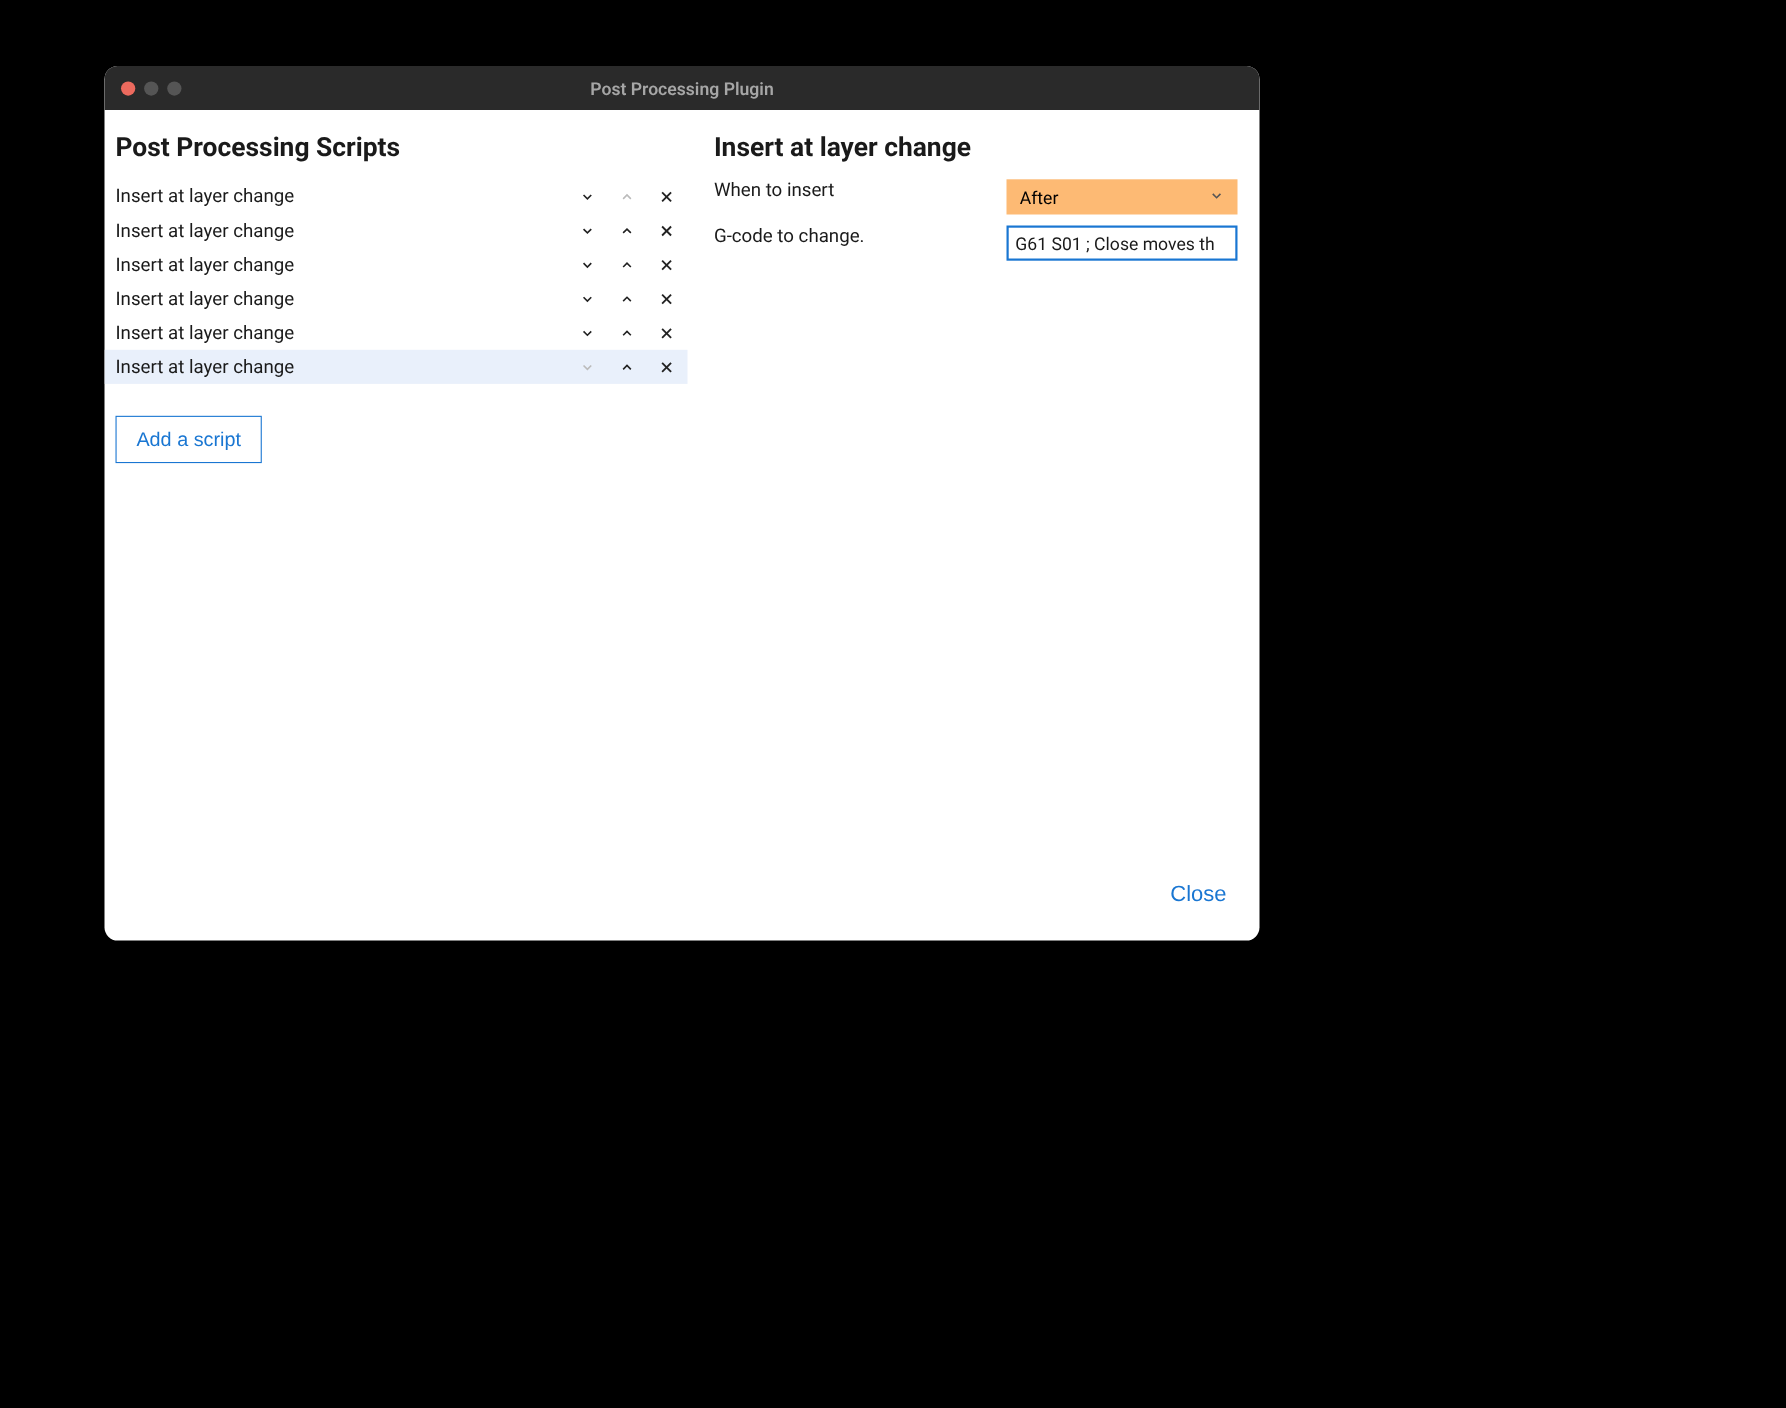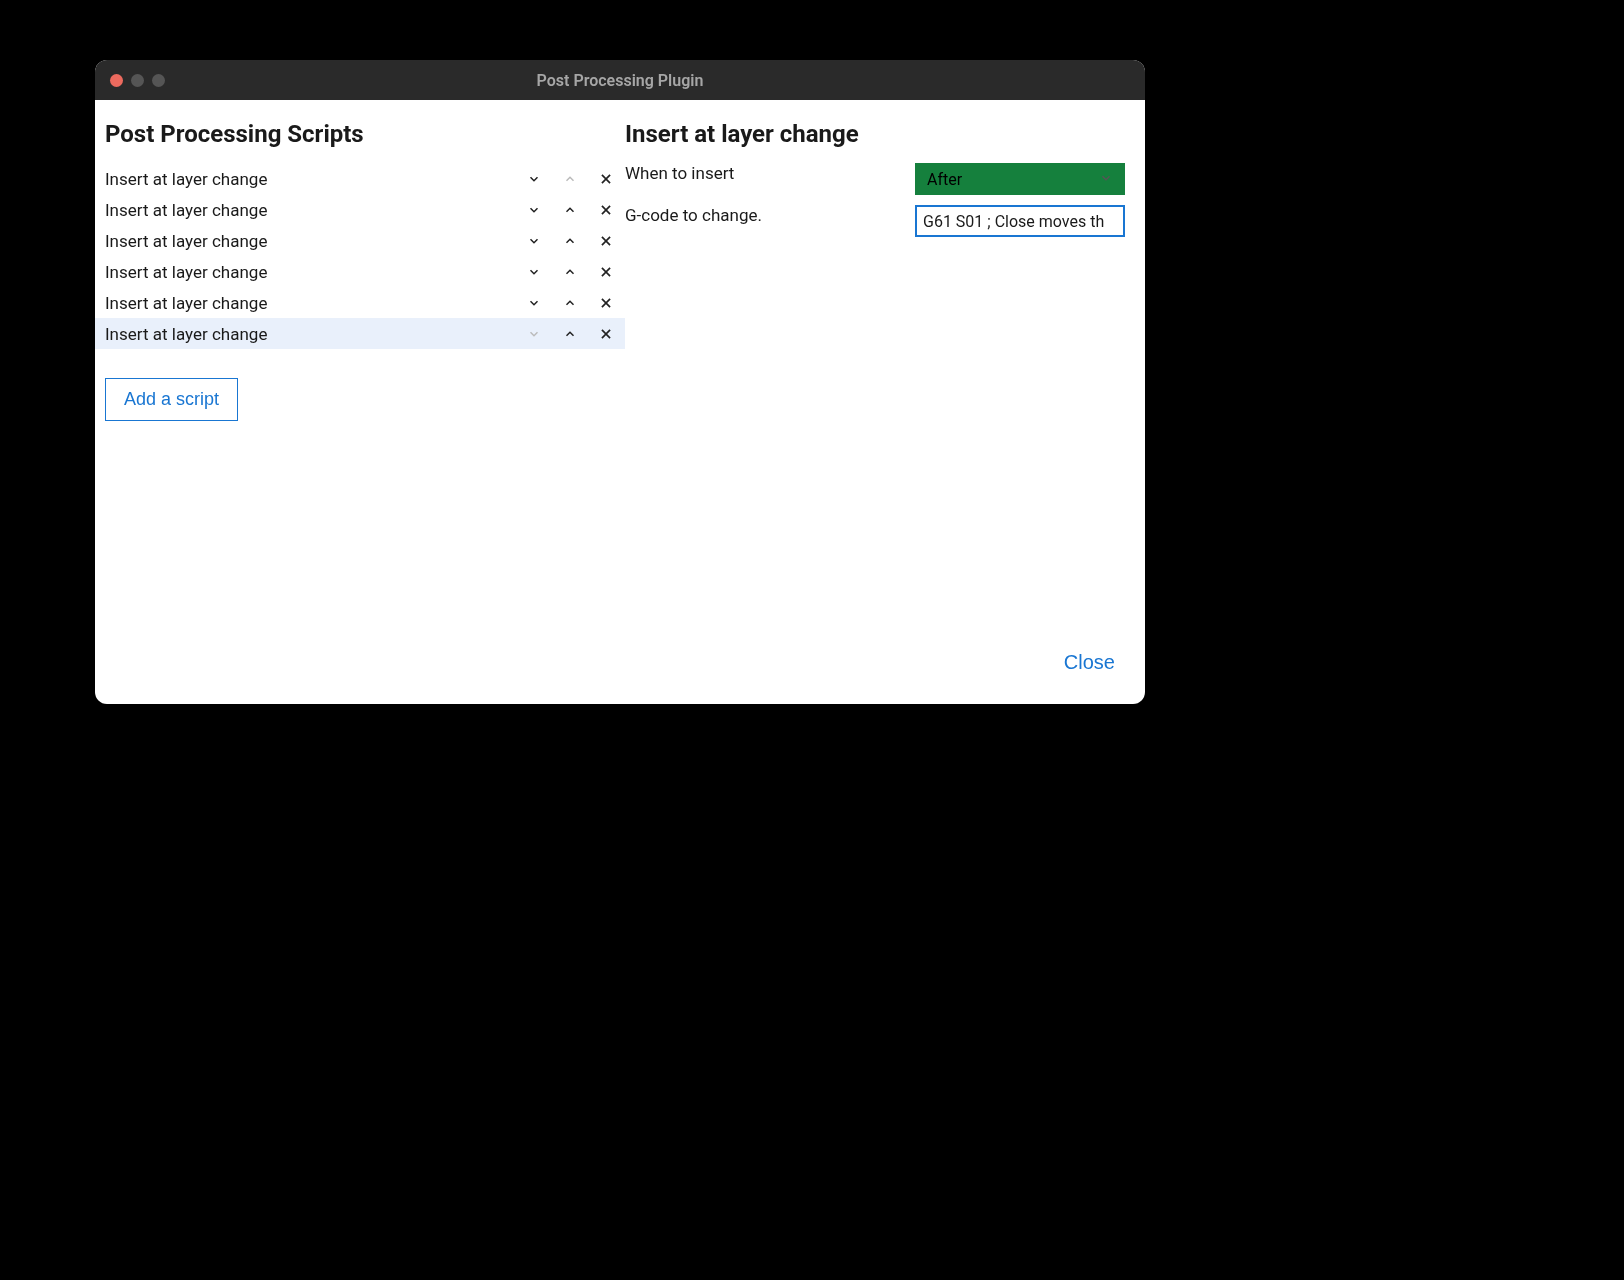--- a/index.html
+++ b/index.html
@@ -10,21 +10,21 @@
       height: 1280px;
       display: flex;
       align-items: flex-start;
       justify-content: center;
     }
     .window {
       position: absolute;
       left: 95px;
       top: 60px;
       width: 1050px;
-      height: 644px;
+      height: 795px;
       background: #fff;
       border-radius: 12px;
       overflow: hidden;
       box-shadow: 0 20px 60px rgba(0,0,0,0.5);
       display: flex;
       flex-direction: column;
     }
     .titlebar {
       background: #2a2a2a;
       height: 40px;
@@ -48,20 +48,21 @@
       text-align: center;
       color: #a6a6a6;
       font-size: 16px;
       font-weight: 600;
       pointer-events: none;
     }
     .content {
       flex: 1;
       display: flex;
       position: relative;
+      gap: 24px;
     }
     .left-panel {
       width: 530px;
       padding: 20px 0 0 0;
     }
     .right-panel {
       flex: 1;
       padding: 20px 20px 0 0;
     }
     .panel-heading {
@@ -117,21 +118,21 @@
       margin-bottom: 2px;
     }
     .form-label {
       flex: 1;
       font-size: 17px;
       color: #1a1a1a;
     }
     .select {
       width: 210px;
       height: 32px;
-      background: #15803d;
+      background: #fdba74;
       display: flex;
       align-items: center;
       justify-content: space-between;
       padding: 0 12px;
       font-size: 16px;
       cursor: pointer;
     }
     .select svg { width: 14px; height: 14px; color: #555; }
     .text-input {
       width: 210px;

